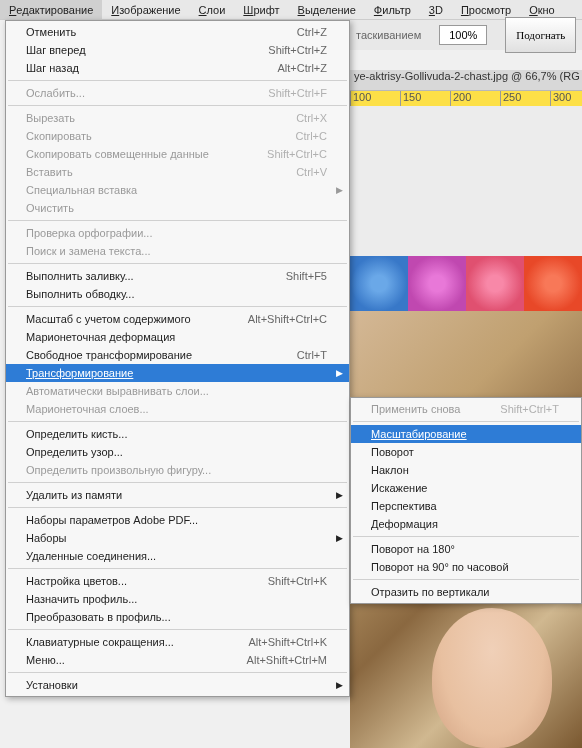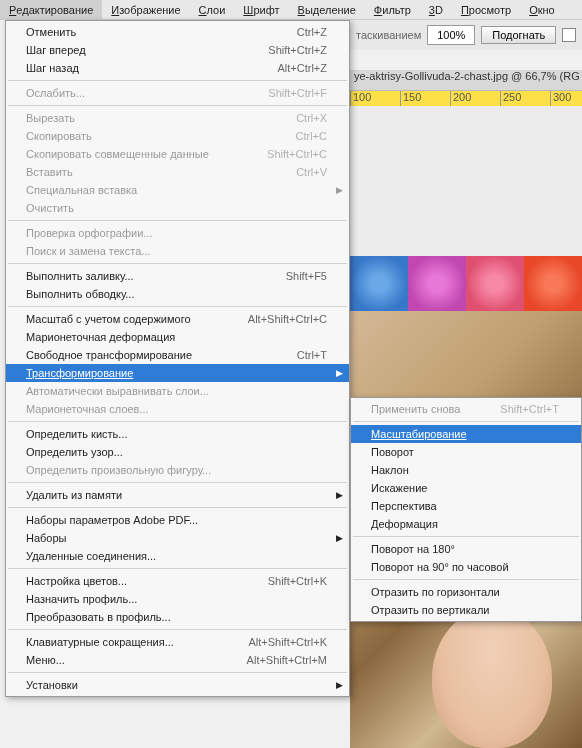--- a/index.html
+++ b/index.html
@@ -3,24 +3,24 @@
 <meta charset="utf-8">
 <style>
 * { margin: 0; padding: 0; box-sizing: border-box; font-family: Tahoma, Arial, sans-serif; font-size: 11px; }
 body { width: 582px; height: 748px; background: #f0f0f0; overflow: hidden; position: relative; }
 
 .menubar { display: flex; background: #e8e8e8; border-bottom: 1px solid #ccc; height: 20px; align-items: stretch; }
 .menubar-item { padding: 3px 9px; color: #222; cursor: pointer; display: flex; align-items: center; }
 .menubar-item u { text-decoration: underline; }
 .menubar-item.active { background: #d0d0d0; }
 
-.toolbar-strip { position: absolute; top: 20px; left: 350px; right: 0; height: 30px; background: #e8e8e8; display: flex; align-items: center; gap: 6px; padding: 0 6px; }
+.toolbar-strip { position: absolute; top: 20px; left: 350px; right: 0; height: 30px; background: #e8e8e8; display: flex; align-items: center; gap: 18px; padding: 0 6px; }
 .toolbar-label { color: #666; font-size: 11px; }
 .toolbar-input { width: 48px; height: 20px; border: 1px solid #999; background: #fff; text-align: center; font-size: 11px; }
-.toolbar-btn { height: 18px; padding: 0 10px; border: 1px solid #999; background: linear-gradient(#fff,#e0e0e0); font-size: 11px; cursor: pointer; }
+.toolbar-btn { height: 36px; padding: 0 10px; border: 1px solid #999; background: linear-gradient(#fff,#e0e0e0); font-size: 11px; cursor: pointer; font-family: Liberation Serif, serif; }
 .toolbar-colorsq { width: 14px; height: 14px; background: #fff; border: 1px solid #888; }
 
 .tabbar { position: absolute; top: 70px; left: 350px; right: 0; height: 32px; background: #d8d8d8; display: flex; align-items: flex-start; padding-left: 4px; }
 .tabbar-title { font-size: 11px; color: #333; white-space: nowrap; overflow: hidden; }
 
 .ruler { position: absolute; top: 90px; left: 350px; right: 0; height: 23px; background: #fde047; border-top: 1px solid #b8b8b8; border-bottom: 1px solid #b8b8b8; display: flex; font-size: 9px; color: #555; }
 .ruler-tick { width: 50px; border-left: 1px solid #999; padding-left: 2px; flex-shrink: 0; }
 
 .canvas { position: absolute; top: 106px; left: 350px; right: 0; bottom: 0; background: #ececec; overflow: hidden; }
 .flower-row { position: absolute; top: 150px; left: 0; right: 0; height: 55px; display: flex; }
@@ -242,18 +242,15 @@
     </div>
     <div class="separator"></div>
     <div class="menu-item">
       <span>Поворот на 180°</span>
     </div>
     <div class="menu-item">
       <span>Поворот на 90° по часовой</span>
     </div>
     <div class="separator"></div>
     <div class="menu-item">
-      <span>Отразить по горизонтали</span>
-    </div>
-    <div class="menu-item">
       <span>Отразить по вертикали</span>
     </div>
   </div>
 
 </body></html>

